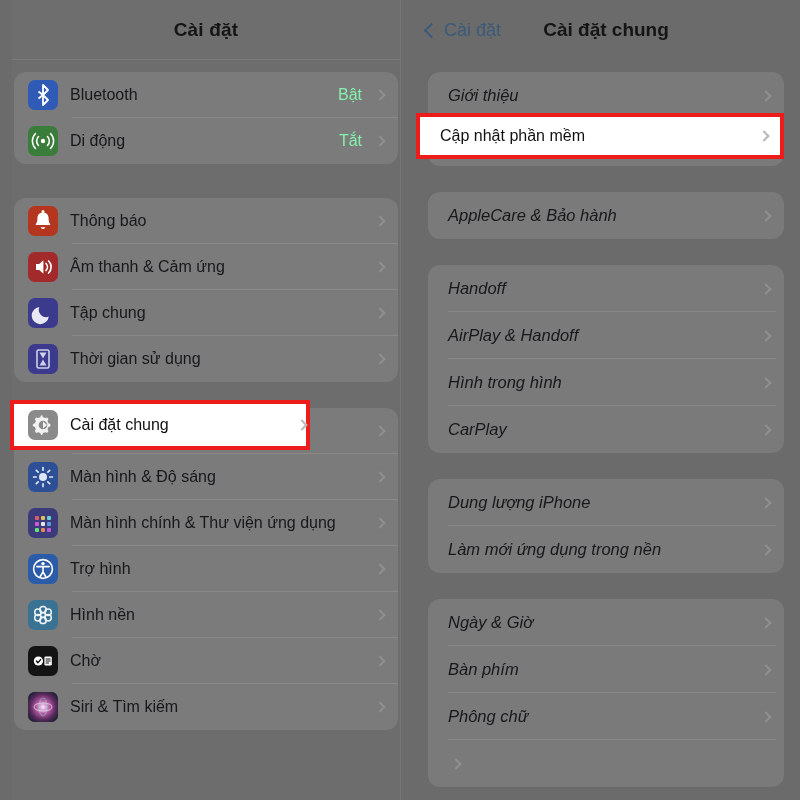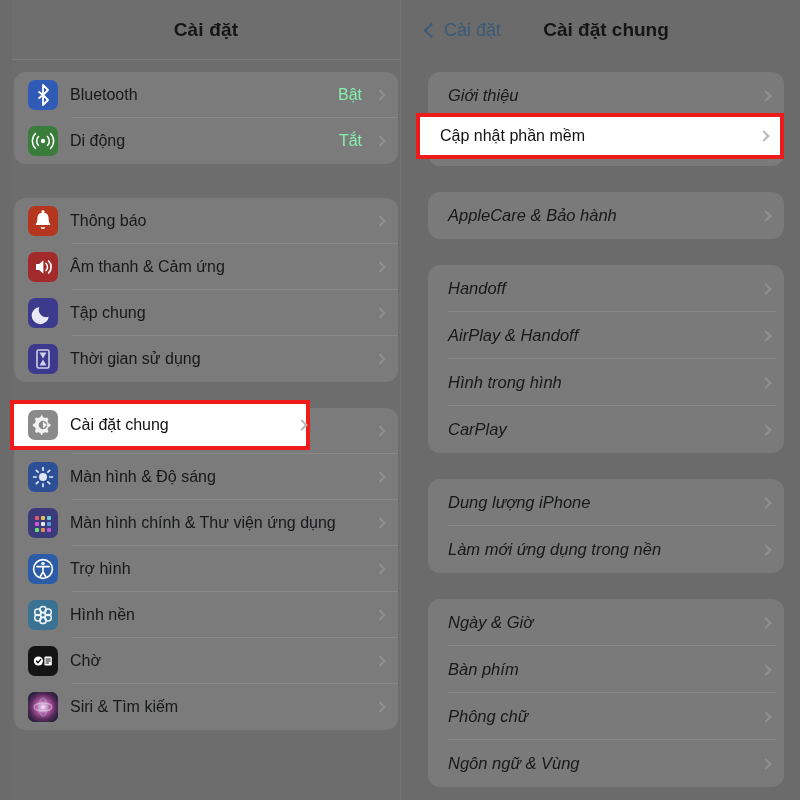--- a/index.html
+++ b/index.html
@@ -487,21 +487,20 @@
             <div class="row-label">Bàn phím</div>
             <span class="chev"></span>
             <div class="sep"></div>
           </div>
           <div class="row">
             <div class="row-label">Phông chữ</div>
             <span class="chev"></span>
             <div class="sep"></div>
           </div>
           <div class="row">
-            <div class="row-label">Ngôn ngữ &amp; Vùng</div>
             <span class="chev"></span>
           </div>
         </div>
         <div class="gap-md"></div>
       </div>
 
   </div>
 
   <div id="panel-divider"></div>
 

